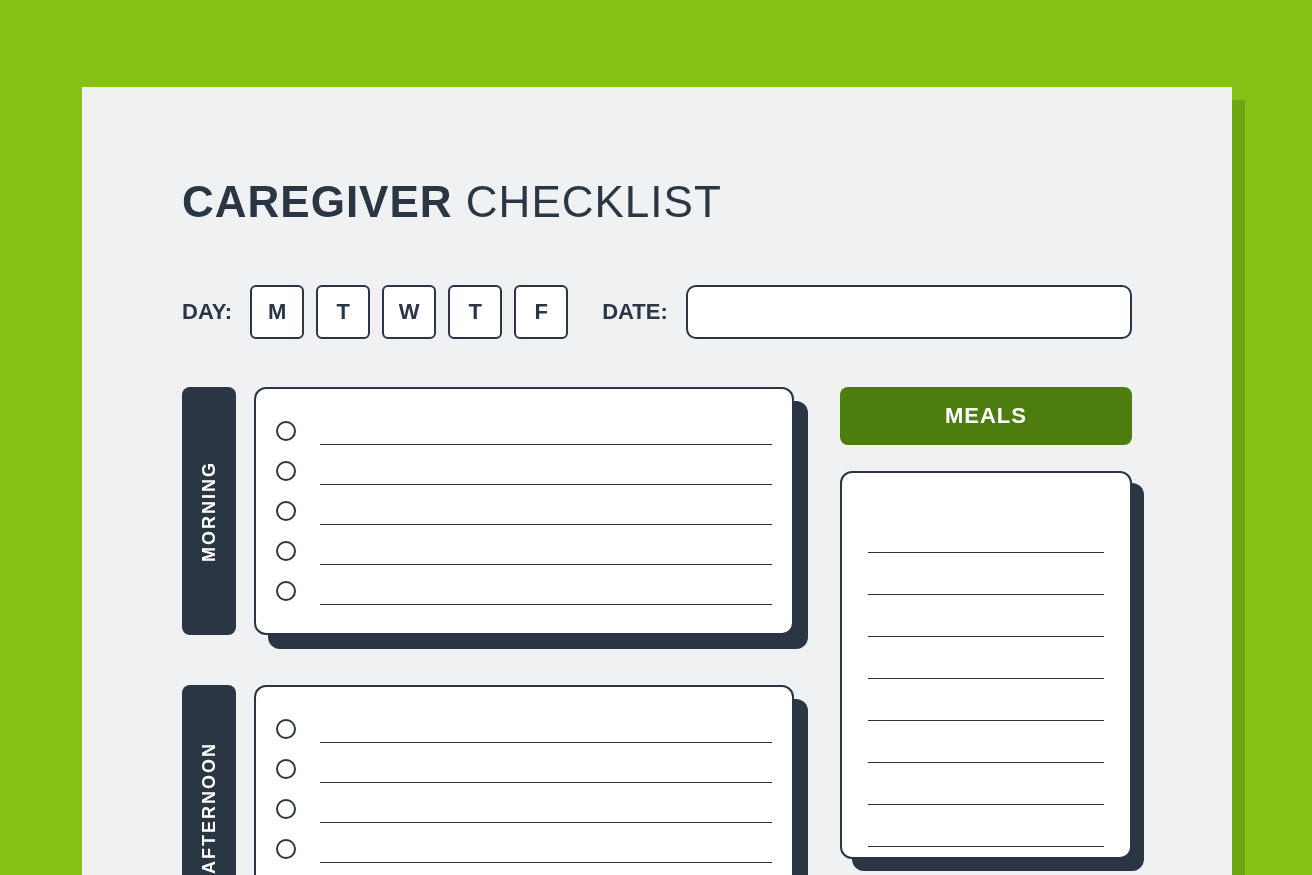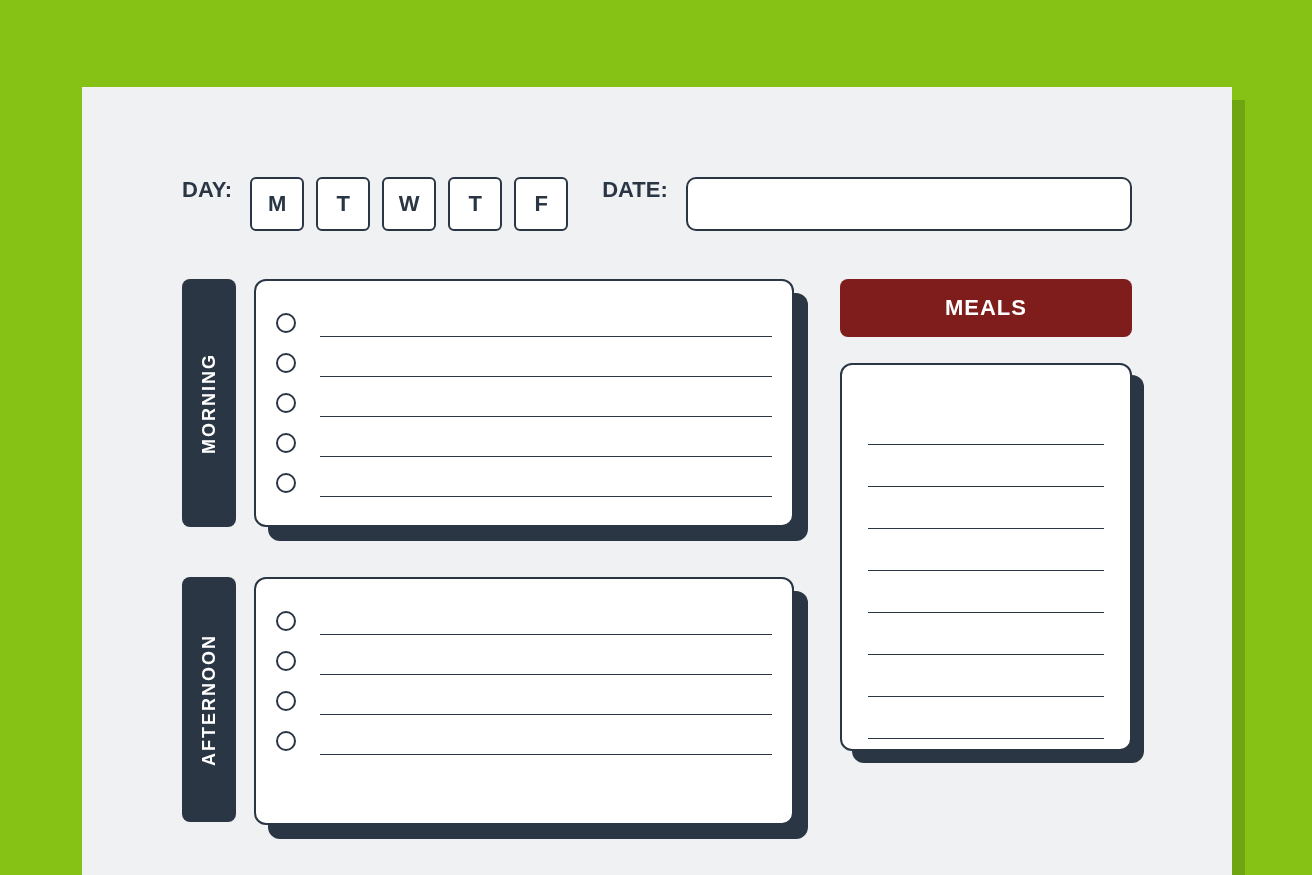--- a/index.html
+++ b/index.html
@@ -32,21 +32,21 @@
     font-weight: 400;
     color: #2a3644;
     letter-spacing: 1px;
     margin-bottom: 58px;
   }
   .title .bold {
     font-weight: 800;
   }
   .date-row {
     display: flex;
-    align-items: flex-start;
+    align-items: center;
     gap: 18px;
     margin-bottom: 48px;
   }
   .label {
     font-size: 22px;
     font-weight: 800;
     color: #2a3644;
   }
   .day-boxes {
     display: flex;
@@ -147,21 +147,21 @@
     cursor: pointer;
   }
   .line {
     flex: 1;
     height: 1px;
     border-bottom: 1.5px solid #2a3644;
     align-self: flex-end;
     margin-bottom: 6px;
   }
   .meals-header {
-    background: #7f1d1d;
+    background: #4d7c0f;
     color: #fff;
     font-weight: 800;
     font-size: 22px;
     letter-spacing: 1px;
     text-align: center;
     padding: 16px 0;
     border-radius: 8px;
     margin-bottom: 26px;
   }
   .meals-card-wrap {
@@ -188,20 +188,24 @@
     border-bottom: 1.5px solid #2a3644;
     height: 42px;
   }
 </style>
 </head>
 <body>
 
 <div class="page-shadow"></div>
 <div class="page">
 
+  <h1 class="title">
+    <span class="bold">CAREGIVER</span>
+    <span>CHECKLIST</span>
+  </h1>
 
   <div class="date-row">
     <span class="label">DAY:</span>
     <div class="day-boxes">
       <div class="day-box">M</div>
       <div class="day-box">T</div>
       <div class="day-box">W</div>
       <div class="day-box">T</div>
       <div class="day-box">F</div>
     </div>

